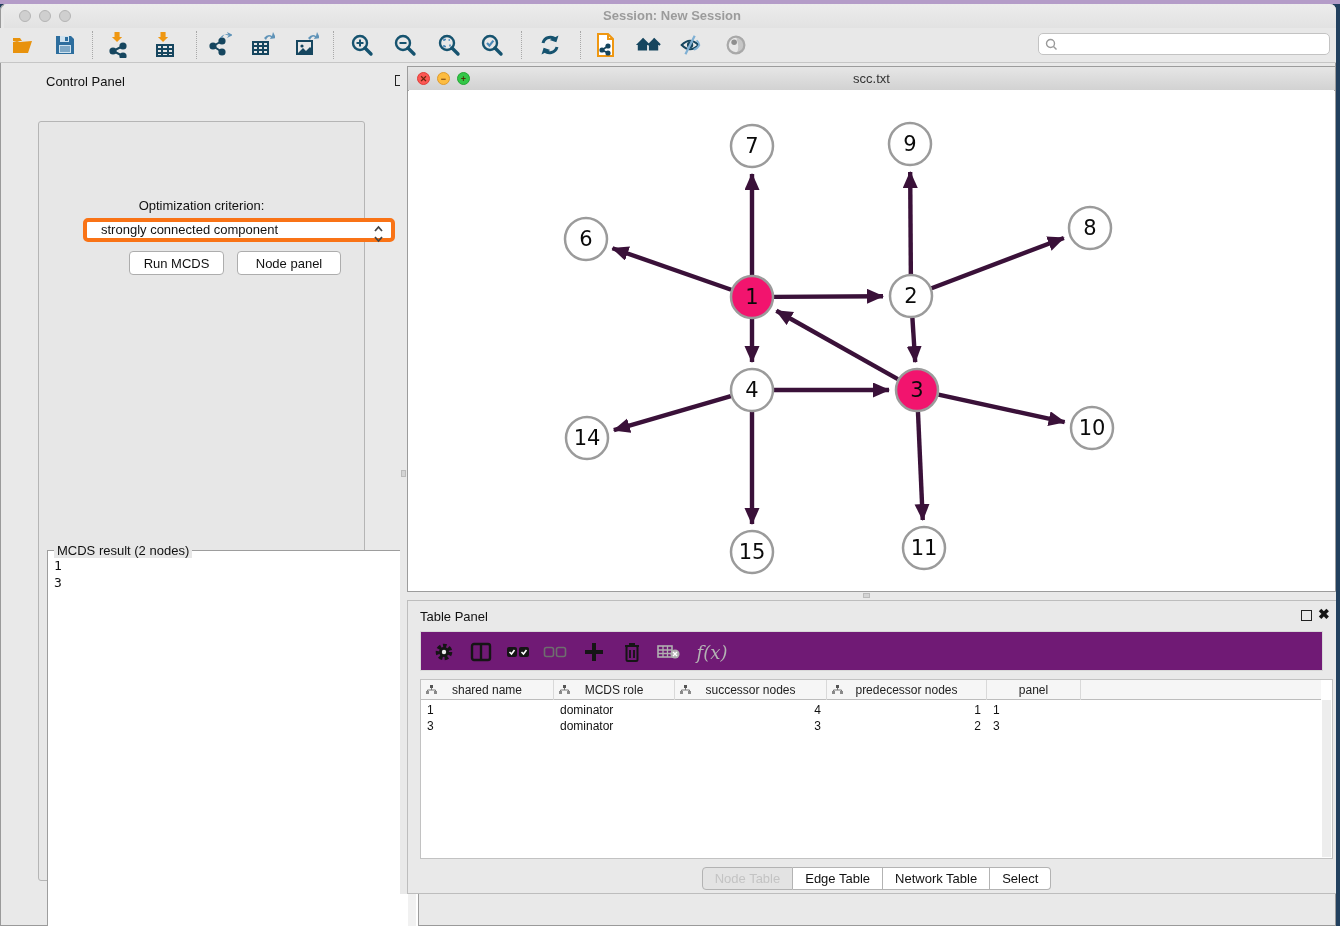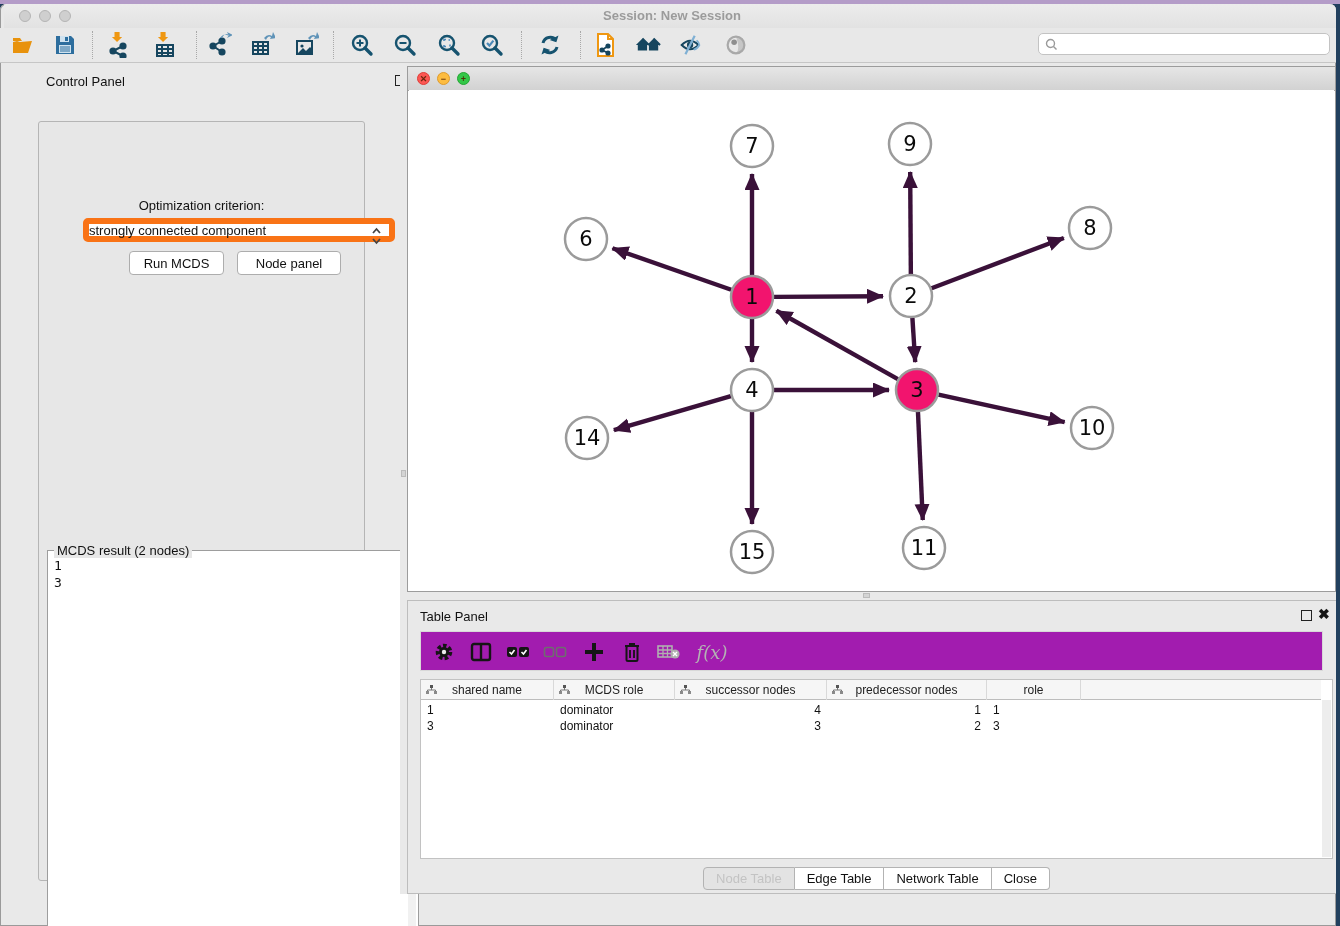--- a/index.html
+++ b/index.html
@@ -39,22 +39,22 @@
   .cp-tabs{position:absolute;left:78px;top:33px;height:23px;display:flex;}
   .seg{border:1px solid #b3b3b3;background:#fff;font-size:13px;color:#111;
        padding:3px 14px 0 14px;box-sizing:border-box;height:23px;border-left-width:0;}
   .seg.first{border-left-width:1px;border-radius:4px 0 0 4px;}
   .seg.last{border-radius:0 4px 4px 0;}
   .seg.disabled{background:#e3e3e3;color:#c3c3c3;}
   .cp-body{position:absolute;left:4px;top:55px;width:327px;height:760px;background:#e7e7e7;
            border:1px solid #b5b5b5;border-radius:3px;box-sizing:border-box;}
   .opt-label{position:absolute;left:0;width:100%;top:76px;text-align:center;font-size:13px;color:#111;}
   .dropdown{position:absolute;left:44px;top:96px;width:312px;height:24px;background:#fff;
-            border:6px solid #f97316;border-radius:5px;box-sizing:border-box;
-            display:flex;align-items:center;font-size:13px;color:#111;padding-left:0;}
+            border:4px solid #f97316;border-radius:5px;box-sizing:border-box;
+            display:flex;font-size:13px;color:#111;padding-left:14px;}
   .dd-stepper{position:absolute;right:7px;top:2px;display:flex;flex-direction:column;line-height:0;}
   .btn{position:absolute;top:129px;height:24px;background:#fff;border:1px solid #adadad;
        border-radius:4px;font-size:13px;color:#111;display:flex;align-items:center;
        justify-content:center;box-sizing:border-box;}
   .result-fieldset{position:absolute;left:8px;top:428px;width:372px;height:380px;
                    border:1px solid #9d9d9d;background:#fff;box-sizing:border-box;}
   .result-legend{position:absolute;left:6px;top:-8px;background:#e7e7e7;padding:0 3px;
                  font-size:13px;color:#111;white-space:nowrap;}
   .result-text{position:absolute;left:6px;top:6px;font-size:13px;color:#111;
                white-space:pre;line-height:17px;margin:0;}
@@ -73,21 +73,21 @@
                 background:linear-gradient(#e6e6e6,#d2d2d2);border-bottom:1px solid #a9a9a9;}
   .net-dot{position:absolute;top:5px;width:13px;height:13px;border-radius:50%;box-sizing:border-box;
            display:flex;align-items:center;justify-content:center;
            font-size:9px;font-weight:bold;color:rgba(80,30,0,.85);}
   .net-title{position:absolute;left:0;right:0;top:4px;text-align:center;font-size:13px;color:#333;}
   .net-canvas{position:absolute;left:1px;top:23px;width:925px;height:501px;background:#fff;}
 
   
   .table-panel{position:absolute;left:407px;top:596px;width:939px;height:294px;background:#e9e9e9;
                border:1px solid #bdbdbd;box-sizing:border-box;}
-  .tp-toolbar{position:absolute;left:12px;top:30px;width:903px;height:40px;background:#a21caf;
+  .tp-toolbar{position:absolute;left:12px;top:30px;width:903px;height:40px;background:#701a75;
               border:1px solid #d8d8d8;box-sizing:border-box;}
   .tp-icon{position:absolute;top:7px;width:26px;height:26px;display:flex;align-items:center;justify-content:center;}
   .fx{font-family:"DejaVu Serif",serif;font-style:italic;font-size:18px;color:#b3b3b3;}
   .ntable{position:absolute;left:12px;top:78px;width:913px;height:180px;background:#fff;
           border:1px solid #c2c2c2;box-sizing:border-box;}
   .thead{position:absolute;left:0;top:0;height:20px;background:#f6f6f6;border-bottom:1px solid #bdbdbd;
          box-sizing:border-box;display:flex;}
   .th{height:20px;box-sizing:border-box;border-right:1px solid #d9d9d9;display:flex;
       align-items:center;justify-content:center;font-size:12px;color:#222;position:relative;}
   .th .treeico{position:absolute;left:5px;top:5px;}
@@ -298,20 +298,21 @@
 
     <div class="vsplit">
         <div class="knob"></div>
       </div>
 
     <div class="netwin">
       <div class="net-titlebar">
         <div class="net-dot" style="left:9px;background:#fc5753;border:1px solid #df3d38">✕</div>
         <div class="net-dot" style="left:29px;background:#fdbc40;border:1px solid #de9b2d">−</div>
         <div class="net-dot" style="left:49px;background:#33c748;border:1px solid #23a534">+</div>
+        <div class="net-title">scc.txt</div>
       </div>
       <div class="net-canvas">
         <svg width="925" height="501" viewBox="0 0 925 501">
           <defs>
             <marker id="arrow" orient="auto" markerUnits="userSpaceOnUse" markerWidth="18" markerHeight="16" refX="16" refY="7.5">
               <path d="M0,0 L17,7.5 L0,15 Z" fill="#3a1139"></path>
             </marker>
           </defs>
           <g id="edges-layer">
               <line x1="343" y1="185" x2="343" y2="84" stroke="#3a1139" stroke-width="4.4" marker-end="url(#arrow)"></line>
@@ -475,21 +476,21 @@
           <div class="th" style="width:160px">
             <svg class="treeico" width="11" height="10" viewBox="0 0 11 10">
                 <rect x="4" y="0" width="3" height="3" fill="#555"></rect>
                 <rect x="0" y="6" width="3" height="3" fill="#8a8a8a"></rect>
                 <rect x="8" y="6" width="3" height="3" fill="#8a8a8a"></rect>
                 <path d="M5.5 3v2M1.5 6V5h8v1" stroke="#777" fill="none"></path>
               </svg>
             <span>predecessor nodes</span>
           </div>
           <div class="th" style="width:94px">
-            <span>role</span>
+            <span>panel</span>
           </div>
           <div class="th" style="width:240px;border-right:none"></div>
         </div>
         <div class="trow" style="top:22px">
           <div class="td" style="width:133px">1</div>
           <div class="td" style="width:121px">dominator</div>
           <div class="td right" style="width:152px">4</div>
           <div class="td right" style="width:160px">1</div>
           <div class="td" style="width:94px">1</div>
         </div>
@@ -500,19 +501,19 @@
           <div class="td right" style="width:160px">2</div>
           <div class="td" style="width:94px">3</div>
         </div>
         <div class="t-scroll"></div>
       </div>
 
       <div class="tp-tabs">
         <div class="seg first disabled" style="padding:3px 12px">Node Table</div>
         <div class="seg" style="padding:3px 12px">Edge Table</div>
         <div class="seg" style="padding:3px 12px">Network Table</div>
-        <div class="seg last" style="padding:3px 12px">Close</div>
+        <div class="seg last" style="padding:3px 12px">Select</div>
       </div>
     </div>
 
 
   </div>
 </div>
 
 </body></html>

